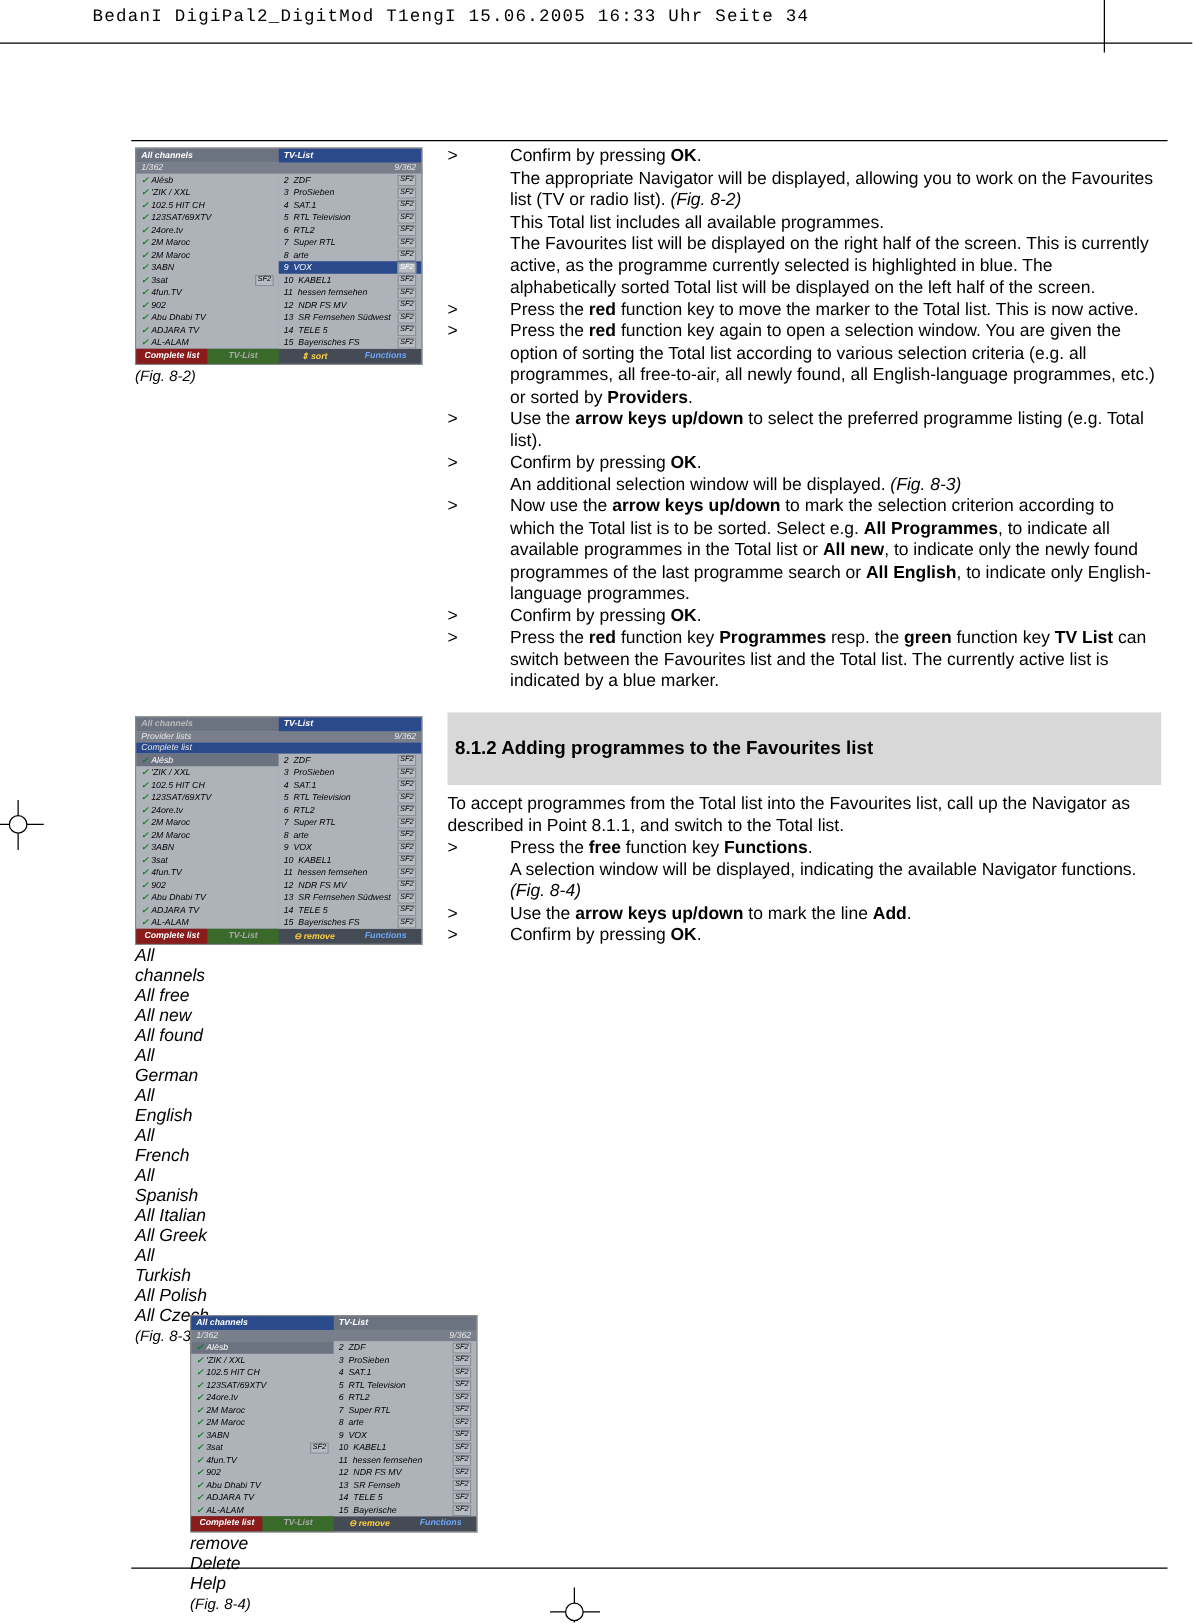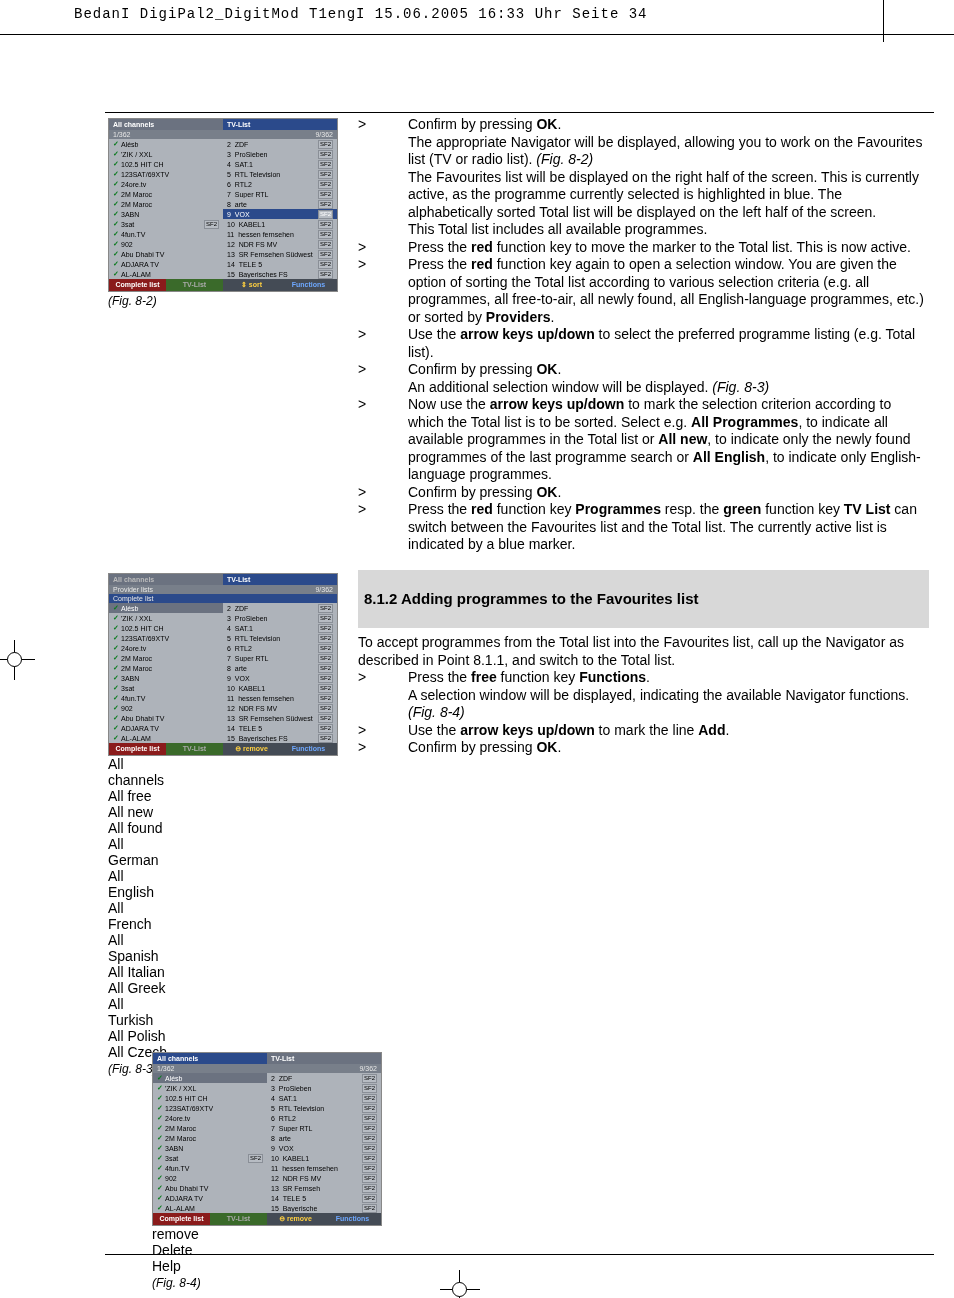--- a/index.html
+++ b/index.html
@@ -45,21 +45,21 @@
   .shot .line .nm { flex:1; overflow:hidden; text-overflow:clip; }
   .shot .line .tag { background:#b7bcc3; font-size:6px; padding:0 1px; margin-left:2px; border:1px solid #8a8f97; line-height:7px; }
   .shot .col .line.hi { background:#6b7280; color:#fff; }
   .shot .col .line.sel { background:#2b4a8b; color:#fff; }
   .shot .foot { display:flex; background:#444b55; color:#fff; font-weight:bold; }
   .shot .foot span { flex:1; padding:2px 3px; text-align:center; }
   .shot .foot .red { background:#8a1b1b; }
   .shot .foot .grn { background:#3a6a2a; color:#aaa; }
   .shot .foot .yel { color:#ffd040; }
   .shot .foot .blu { color:#6ea8ff; }
-  .shot-wrap { position:relative; }
+  .shot-wrap { position:relative;font-style:italic; }
 </style>
 </head>
 <body>
 
 <div class="page">
   <div class="header-line">BedanI DigiPal2_DigitMod T1engI  15.06.2005  16:33 Uhr  Seite 34</div>
   <div class="header-rule"></div>
   <div class="crop-top"></div>
   <div class="content-rule"></div>
 
@@ -513,25 +513,25 @@
     <div class="row">
         <div class="gt">&gt;</div>
         <div class="txt"><span>Confirm by pressing </span><strong>OK</strong><span>.</span></div>
       </div>
     <div class="row">
         <div class="gt"></div>
         <div class="txt"><span>The appropriate Navigator will be displayed, allowing you to work on the Favourites list (TV or radio list). </span><em>(Fig. 8-2)</em></div>
       </div>
     <div class="row">
         <div class="gt"></div>
+        <div class="txt">This Total list includes all available programmes.</div>
+      </div>
+    <div class="row">
+        <div class="gt"></div>
         <div class="txt">The Favourites list will be displayed on the right half of the screen. This is currently active, as the programme currently selected is highlighted in blue. The alphabetically sorted Total list will be displayed on the left half of the screen.</div>
-      </div>
-    <div class="row">
-        <div class="gt"></div>
-        <div class="txt">This Total list includes all available programmes.</div>
       </div>
     <div class="row">
         <div class="gt">&gt;</div>
         <div class="txt"><span>Press the </span><strong>red</strong><span> function key to move the marker to the Total list. This is now active.</span></div>
       </div>
     <div class="row">
         <div class="gt">&gt;</div>
         <div class="txt"><span>Press the </span><strong>red</strong><span> function key again to open a selection window. You are given the option of sorting the Total list according to various selection criteria (e.g. all programmes, all free-to-air, all newly found, all English-language programmes, etc.) or sorted by </span><strong>Providers</strong><span>.</span></div>
       </div>
     <div class="row">

